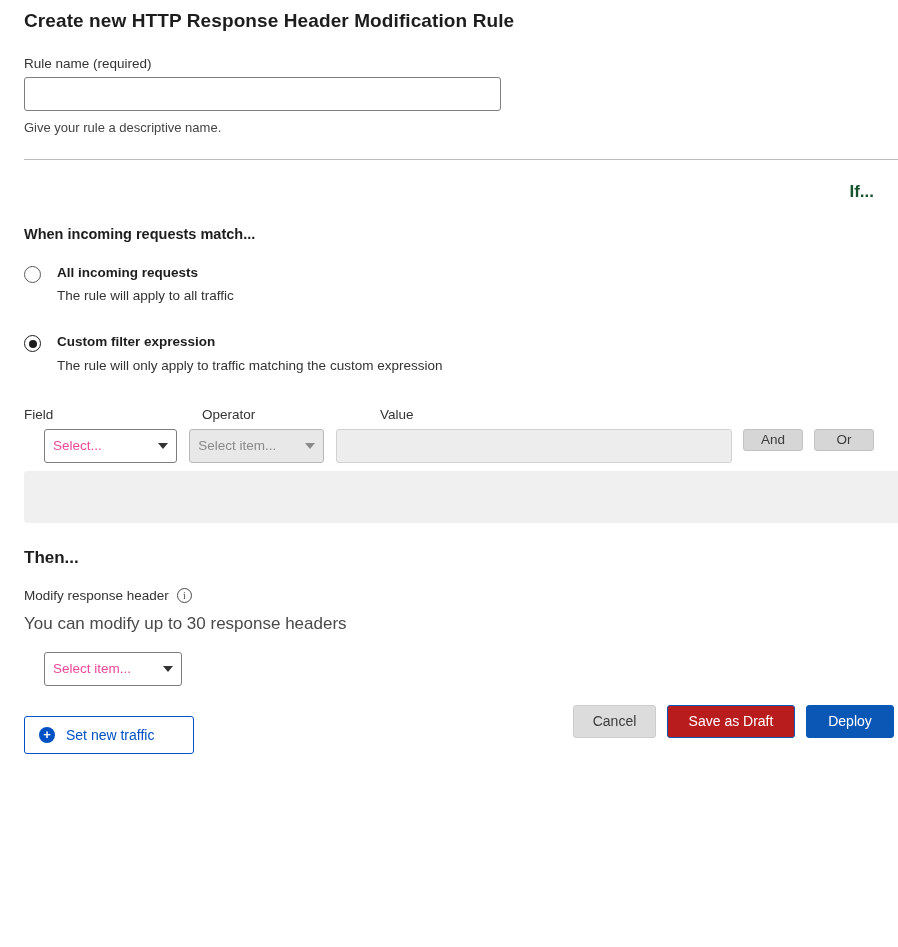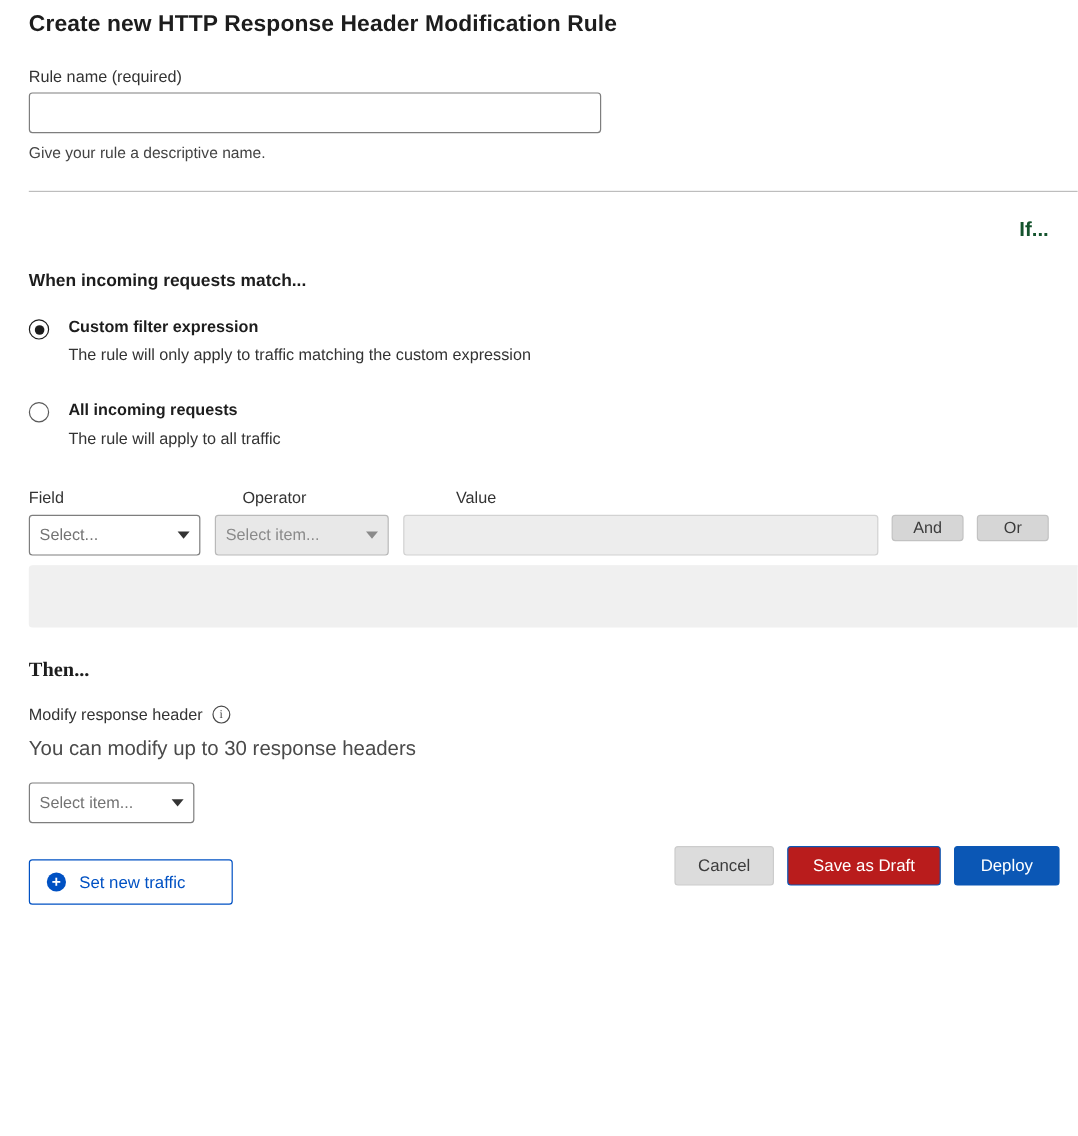--- a/index.html
+++ b/index.html
@@ -131,22 +131,23 @@
   }
   .select-box {
     height: 34px;
     border: 1px solid #7e7e7e;
     border-radius: 3px;
     background: #fff;
     display: flex;
     align-items: center;
     padding: 0 8px;
     font-size: 13.5px;
-    color: #737373;
+    color: #ec4899;
     position: relative;
+    margin-left: 20px;
   }
   .select-box.disabled {
     background: #e8e8e8;
     border: 1px solid #b9b9b9;
     color: #8a8a8a;
   }
   .select-field { width: 166px; }
   .select-operator { width: 168px; margin-left: 12px; }
   .caret {
     margin-left: auto;
@@ -205,21 +206,20 @@
     height: 52px;
     background: #f0f0f0;
     border: 1px solid #f0f0f0;
     border-radius: 3px;
   }
 
   .then-heading {
     font-size: 17px;
     font-weight: bold;
     margin-top: 25px;
-    font-family: Liberation Serif, serif;
   }
   .modify-row {
     display: flex;
     align-items: center;
     margin-top: 20px;
   }
   .modify-label {
     font-size: 13.5px;
     color: #333;
   }
@@ -270,21 +270,21 @@
     font-size: 13px;
     line-height: 15px;
     text-align: center;
     font-weight: bold;
     margin-right: 11px;
     flex: 0 0 auto;
   }
 
   .footer {
     position: absolute;
-    right: 15px;
+    right: 4px;
     bottom: 16px;
     display: flex;
     align-items: center;
   }
   .btn {
     height: 33px;
     border-radius: 3px;
     font-size: 14px;
     font-family: "Liberation Sans", sans-serif;
     cursor: pointer;
@@ -325,31 +325,31 @@
   <input class="rule-name-input" type="text" value="" placeholder="" style="">
   <div class="helper-text">Give your rule a descriptive name.</div>
 
   <hr class="divider">
 
   <div class="section-heading">If...</div>
   <div class="subsection-heading">When incoming requests match...</div>
 
   <div class="radio-group">
     <div class="radio-row">
+      <div class="radio-mark"></div>
+      <div class="radio-text">
+        <div class="radio-title">All incoming requests</div>
+        <div class="radio-desc">The rule will apply to all traffic</div>
+      </div>
+    </div>
+    <div class="radio-row">
       <div class="radio-mark checked"></div>
       <div class="radio-text">
         <div class="radio-title">Custom filter expression</div>
         <div class="radio-desc">The rule will only apply to traffic matching the custom expression</div>
-      </div>
-    </div>
-    <div class="radio-row">
-      <div class="radio-mark"></div>
-      <div class="radio-text">
-        <div class="radio-title">All incoming requests</div>
-        <div class="radio-desc">The rule will apply to all traffic</div>
       </div>
     </div>
   </div>
 
   <div class="expr-builder">
     <div class="expr-labels">
       <div class="lbl-field">Field</div>
       <div class="lbl-operator">Operator</div>
       <div class="lbl-value">Value</div>
     </div>

